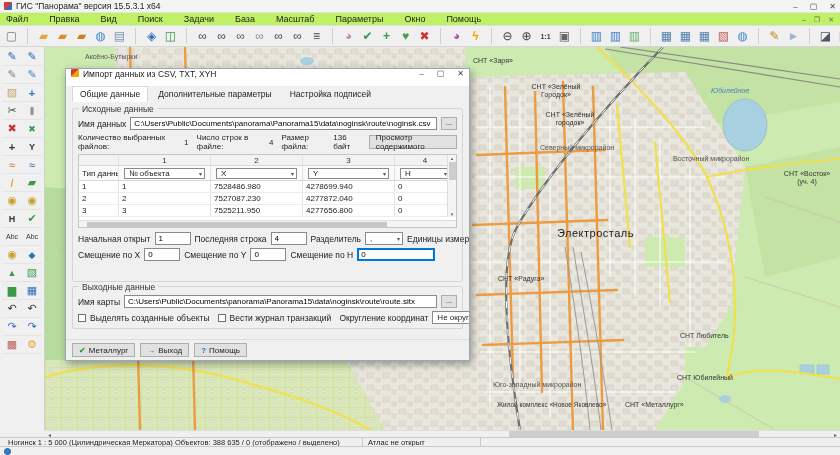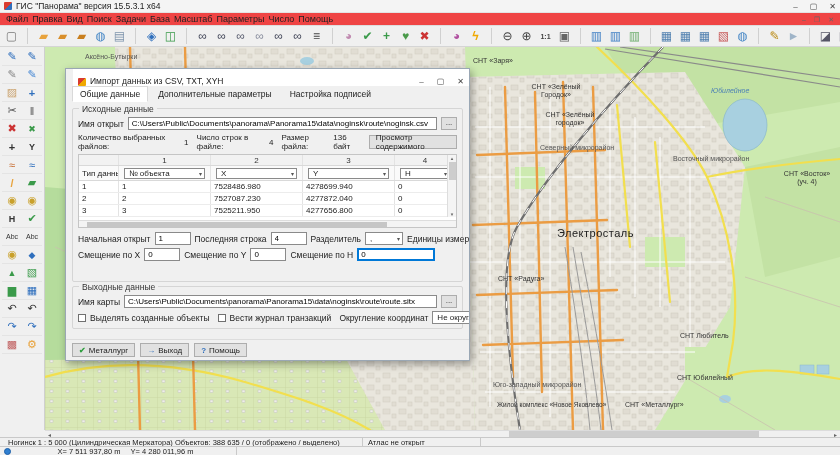--- a/index.html
+++ b/index.html
@@ -3,21 +3,21 @@
 <meta charset="utf-8">
 <style>
   html,body{margin:0;padding:0;background:#888;}
   *{box-sizing:border-box;font-family:"Liberation Sans",sans-serif;}
   .app{position:relative;width:840px;height:455px;background:#f0f0f0;overflow:hidden;font-size:9px;color:#222;}
   
   .titlebar{position:absolute;left:0;top:0;width:840px;height:13px;background:#f4f4f4;border-bottom:1px solid #e3e3e3;display:flex;align-items:center;padding:0 4px;font-size:8.5px;}
   .appicon{width:8px;height:8px;margin-right:4px;background:linear-gradient(135deg,#d83b2f 50%,#2f6fbd 50%);border-radius:1px;flex:0 0 auto;}
   .wctrls{margin-left:auto;display:flex;gap:12px;color:#444;font-size:8px;}
   .wctrls span{cursor:default;}
-  .menubar{position:absolute;left:0;top:13px;width:840px;height:13px;background:#ef4444;border-bottom:1px solid #ddd;display:flex;align-items:center;padding:0 6px;gap:4px;font-size:9px;color:#222;}
+  .menubar{position:absolute;left:0;top:13px;width:840px;height:13px;background:#bef264;border-bottom:1px solid #ddd;display:flex;align-items:center;padding:0 6px;gap:21px;font-size:9px;color:#222;}
   .mdictrls{margin-left:auto;display:flex;gap:8px;color:#666;font-size:7px;}
   .toolbar{position:absolute;left:0;top:26px;width:840px;height:21px;background:#f0f0f0;border-bottom:1px solid #d5d5d5;display:flex;align-items:center;padding:0 2px;overflow:hidden;}
   .tbtn{width:19px;height:18px;display:inline-flex;align-items:center;justify-content:center;font-size:12px;border-radius:2px;flex:0 0 auto;}
   .tbtn i{font-style:normal;}
   .tsep{width:7px;height:16px;border-right:1px solid #d0d0d0;margin-right:6px;flex:0 0 auto;}
   
   .lefttb{position:absolute;left:0;top:47px;width:45px;height:383px;background:#f0f0f0;border-right:1px solid #cfcfcf;padding:1px 2px;}
   .ltb{display:grid;grid-template-columns:20px 20px;grid-auto-rows:18px;}
   .lbtn{display:flex;align-items:center;justify-content:center;font-size:11px;border-bottom:1px solid #e4e4e4;}
   .lbtn i{font-style:normal;}
@@ -31,21 +31,21 @@
   .htrack{flex:1;position:relative;background:#f0f0f0;}
   .hthumb{position:absolute;left:455px;top:0;width:250px;height:100%;background:#cdcdcd;}
   
   .status1,.status2{position:absolute;left:0;width:840px;height:9px;background:#f0f0f0;display:flex;align-items:center;font-size:7.5px;color:#222;}
   .status1{top:437px;border-top:1px solid #c9c9c9;}
   .status2{top:446px;border-top:1px solid #c9c9c9;}
   .scell{padding:0 5px;border-right:1px solid #c9c9c9;height:100%;display:flex;align-items:center;white-space:nowrap;overflow:hidden;}
   .navicon{width:7px;height:7px;border-radius:50%;background:#2f7fd0;border:1px solid #1c5fa8;margin:0 4px;flex:0 0 auto;}
   
   .dialog{position:absolute;left:65px;top:68px;width:405px;height:293px;background:#f0f0f0;border:1px solid #9aa7b4;box-shadow:2px 3px 8px rgba(0,0,0,.35);display:flex;flex-direction:column;}
-  .dtitle{height:17px;background:#fff;display:flex;align-items:flex-end;padding:0 5px;font-size:8.5px;flex:0 0 auto;margin-left:7px;}
+  .dtitle{height:17px;background:#fff;display:flex;align-items:flex-start;padding:0 5px;font-size:8.5px;flex:0 0 auto;}
   .dicon{width:8px;height:8px;margin-right:4px;background:linear-gradient(135deg,#d83b2f 50%,#f0a800 50%);border-radius:1px;}
   .dctrls{margin-left:auto;display:flex;gap:13px;font-size:8px;color:#444;}
   .dtabs{height:16px;display:flex;align-items:flex-end;padding:2px 6px 0;gap:2px;flex:0 0 auto;}
   .dtab{padding:2px 7px;font-size:8.5px;border:1px solid transparent;color:#222;}
   .dtab.active{background:#fff;border-color:#d9d9d9;border-bottom-color:#fff;}
   .dbody{flex:1;padding:2px 6px 0;display:flex;flex-direction:column;overflow:hidden;}
   .group{border:1px solid #d5d5d5;border-radius:2px;position:relative;padding:8px 5px 4px;margin-top:4px;}
   .glegend{position:absolute;top:-5px;left:6px;background:#f0f0f0;padding:0 3px;font-size:8.5px;color:#333;}
   .frow{display:flex;align-items:center;gap:4px;margin-bottom:3px;}
   .flabel{font-size:8.5px;white-space:nowrap;}
@@ -101,21 +101,21 @@
   <div class="menubar">
 
   <span>Файл</span>
       <span>Правка</span>
       <span>Вид</span>
       <span>Поиск</span>
       <span>Задачи</span>
       <span>База</span>
       <span>Масштаб</span>
       <span>Параметры</span>
-      <span>Число</span>
+      <span>Окно</span>
       <span>Помощь</span>
     </div>
   <div class="mdictrls" style="position:absolute;right:6px;top:16px;">
     <span>–</span>
     <span>❐</span>
     <span>✕</span>
   </div>
 
   <div class="toolbar">
 
@@ -461,21 +461,21 @@
     <div class="dtabs">
       <span class="dtab active">Общие данные</span>
       <span class="dtab">Дополнительные параметры</span>
       <span class="dtab">Настройка подписей</span>
     </div>
     <div class="dbody">
 
       <div class="group">
         <span class="glegend">Исходные данные</span>
         <div class="frow">
-          <span class="flabel">Имя открыт</span>
+          <span class="flabel">Имя данных</span>
           <input class="tinput" value="C:\Users\Public\Documents\panorama\Panorama15\data\noginsk\route\noginsk.csv" style="">
           <span class="browse">...</span>
         </div>
         <div class="frow" style="font-size:8px;">
           <span>Количество выбранных файлов:</span>
           <span>1</span>
           <span class="spacer"></span>
           <span>Число строк в файле:</span>
           <span>4</span>
           <span class="spacer"></span>
@@ -624,21 +624,17 @@
     </div>
   </div>
 
   <div class="status1">
     <span class="scell" style="flex:1;max-width:505px;padding-left:8px;">Ногинск  1 : 5 000 (Цилиндрическая Меркатора) Объектов: 388 635 / 0 (отображено / выделено)</span>
     <span class="scell" style="width:118px;">Атлас не открыт</span>
     <span class="scell" style="flex:1;border-right:none;"></span>
   </div>
   <div class="status2">
     <span class="navicon"></span>
-    <span class="scell" style="width:222px;justify-content:center;gap:10px;">
-      <span>X= 7 511 937,80 m</span>
-      <span>Y= 4 280 011,96 m</span>
-    </span>
     <span class="scell" style="width:58px;justify-content:center;margin-top:42px;">1 : 50 000</span>
     <span class="scell" style="flex:1;border-right:none;"></span>
   </div>
 
 </div>
 
 </body></html>

